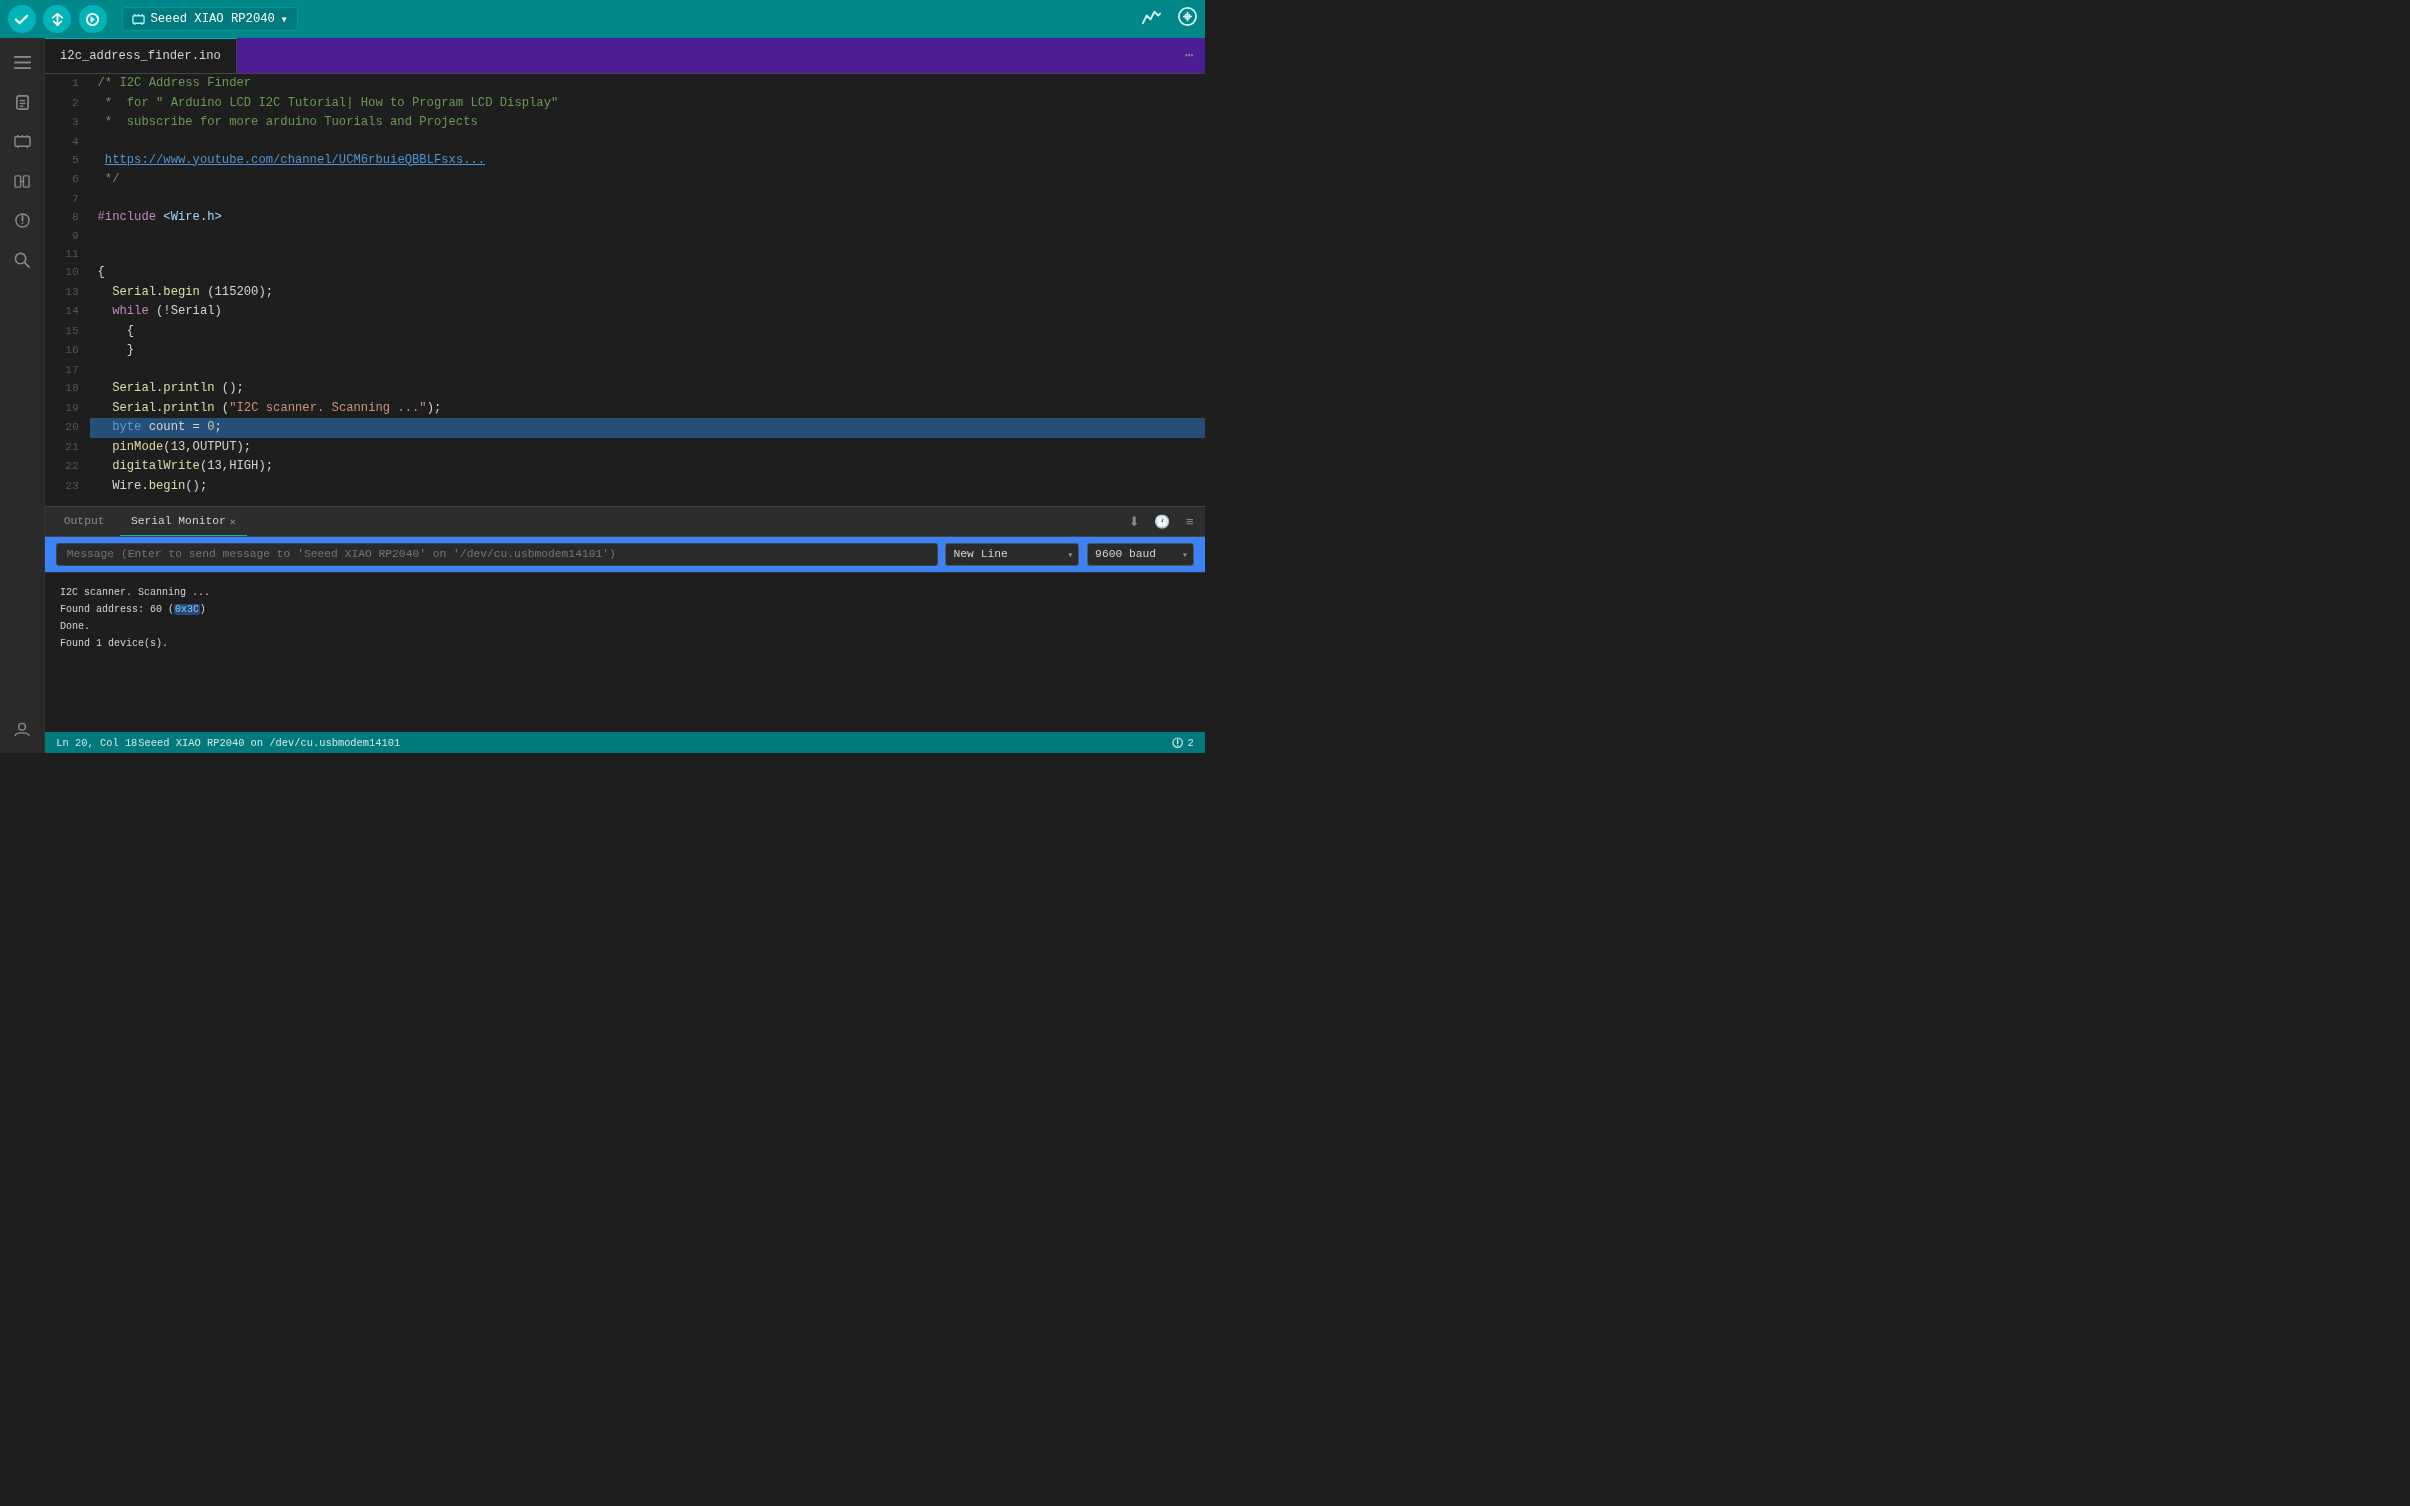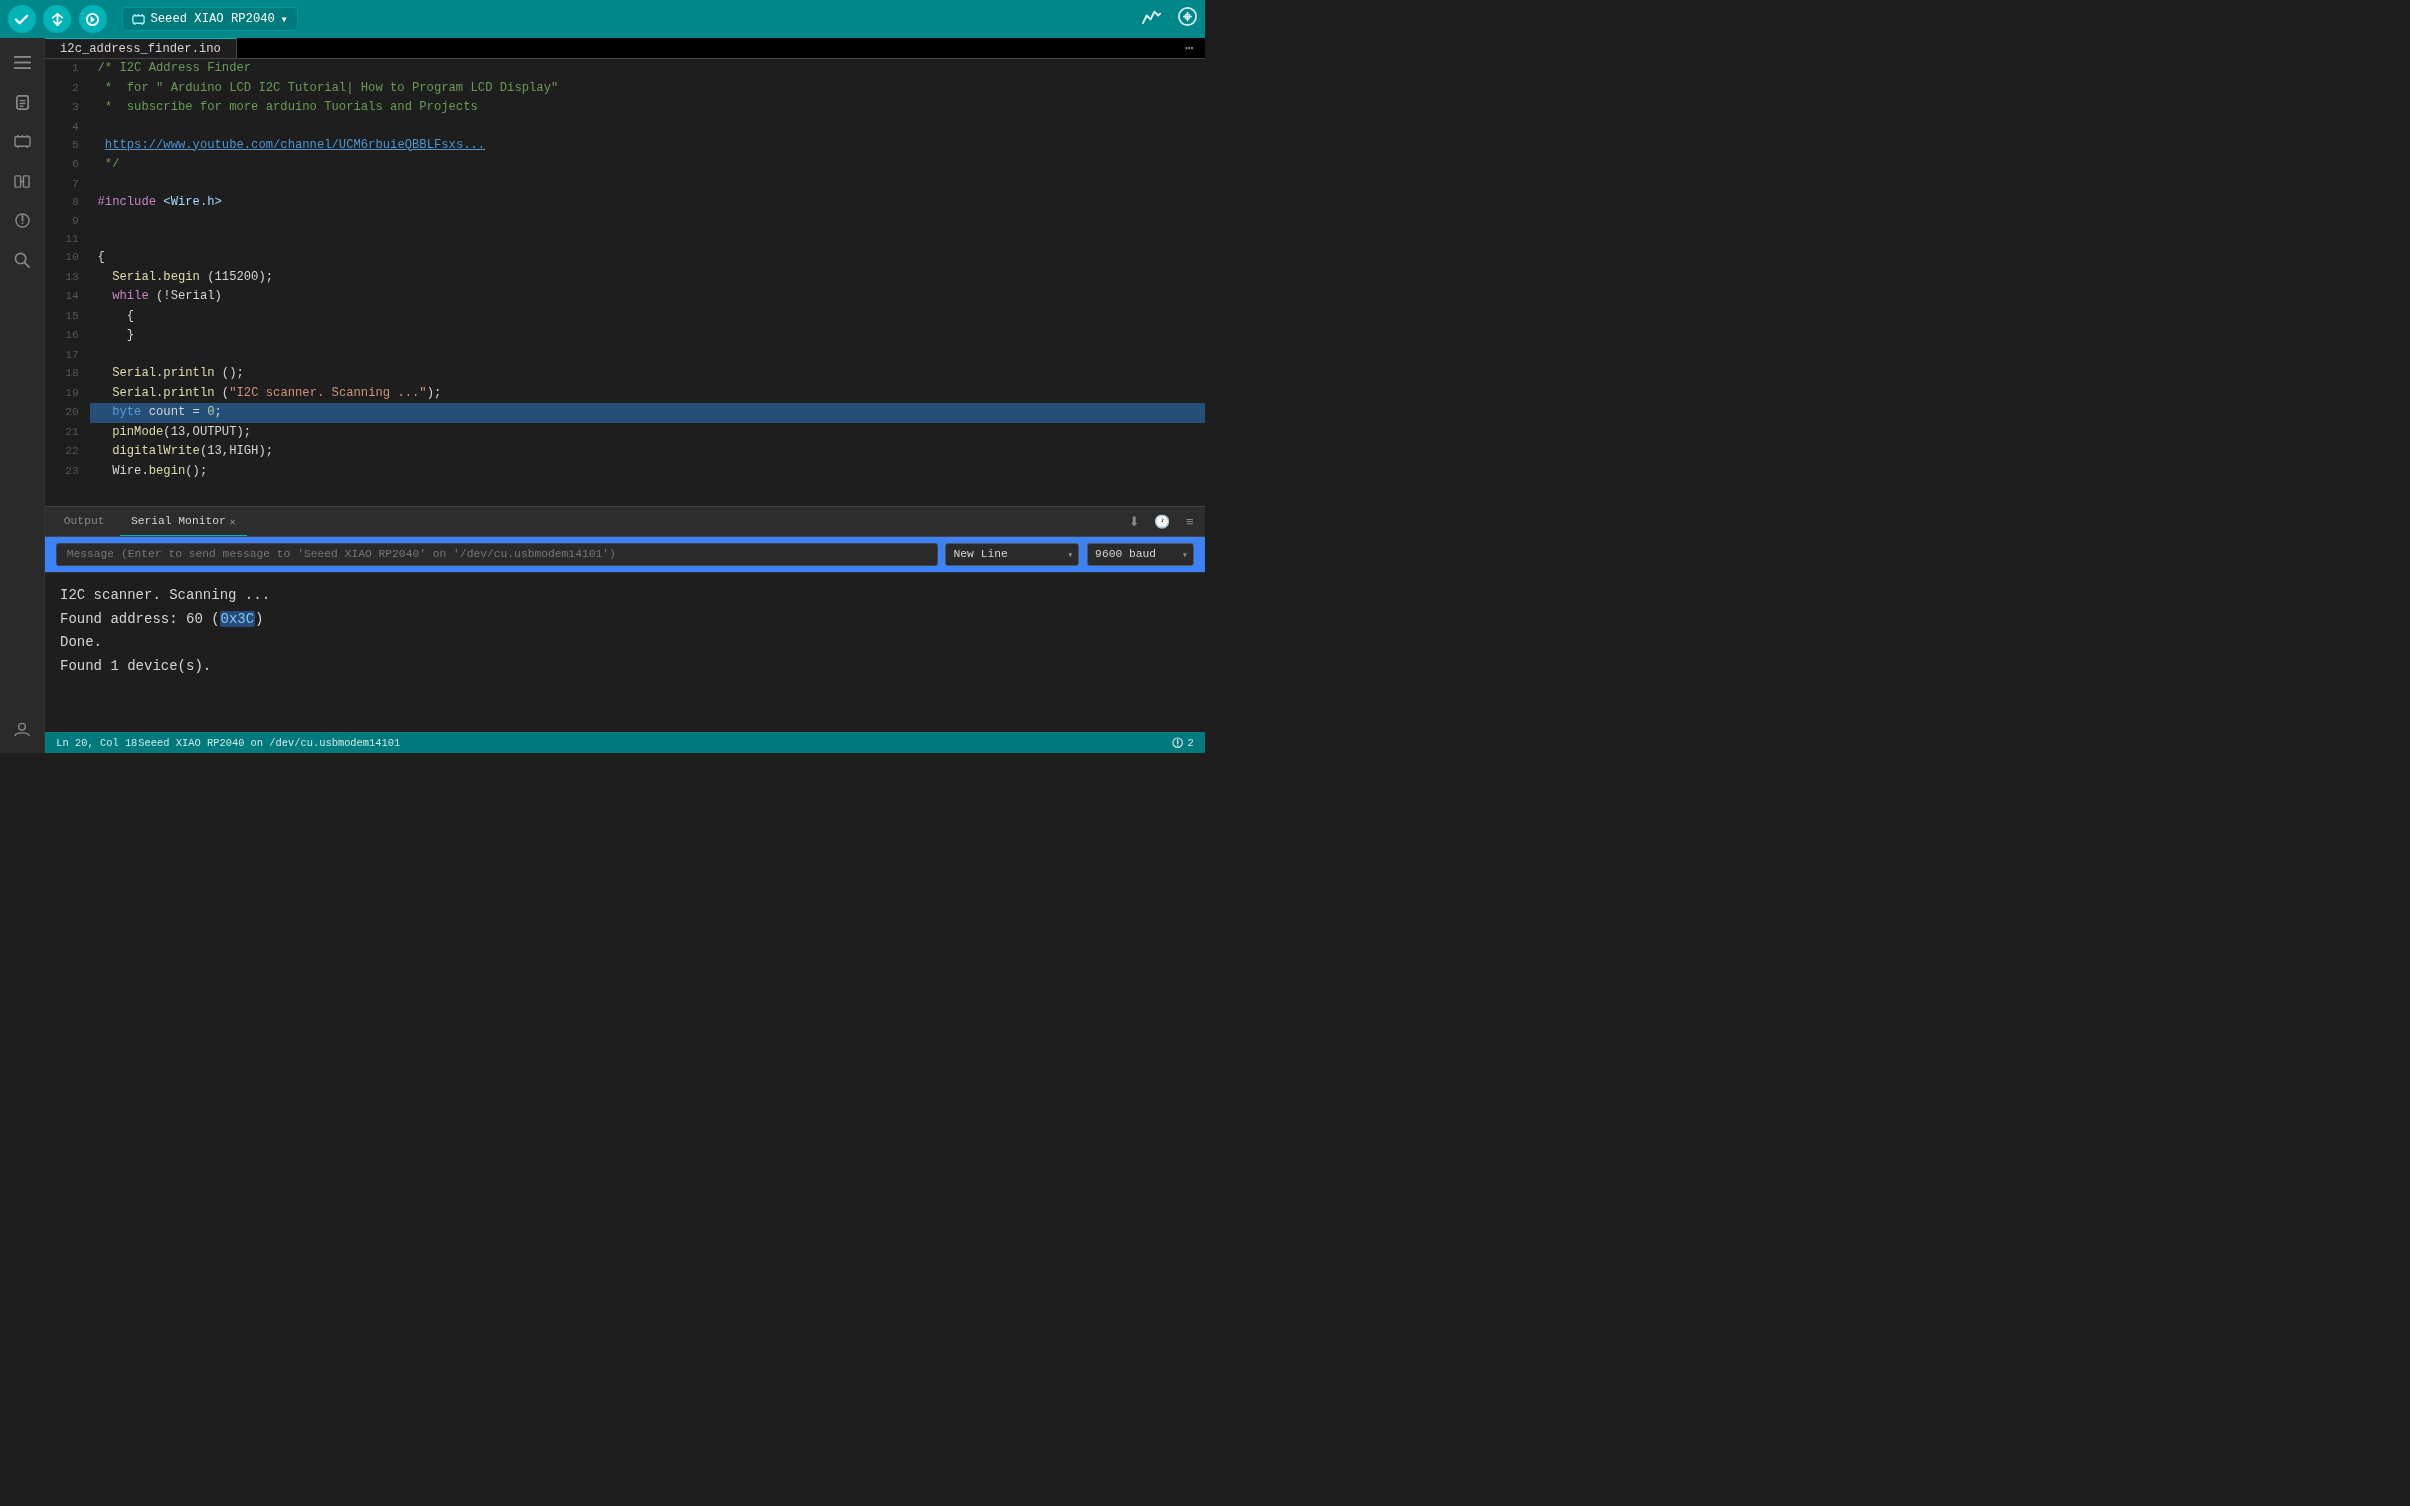--- a/index.html
+++ b/index.html
@@ -110,22 +110,22 @@
     
     .content-area {
       flex: 1;
       display: flex;
       flex-direction: column;
       overflow: hidden;
     }
 
     
     .file-tabs {
-      background: #000000;
-      height: 21px;
+      background: #4c1d95;
+      height: 36px;
       display: flex;
       align-items: center;
       border-bottom: 0.9px solid #444;
       flex-shrink: 0;
     }
     .file-tab {
       padding: 0 15px;
       height: 100%;
       display: flex;
       align-items: center;
@@ -299,21 +299,21 @@
       color: #888;
       pointer-events: none;
       font-size: 10.4px;
     }
 
     
     .serial-output {
       flex: 1;
       padding: 11.3px 15px;
       overflow-y: auto;
-      font-size: 14px;
+      font-size: 10px;
       line-height: 1.7;
       color: #d4d4d4;
     }
     .serial-output::-webkit-scrollbar { width: 5.6px; }
     .serial-output::-webkit-scrollbar-track { background: #1e1e1e; }
     .serial-output::-webkit-scrollbar-thumb { background: #444; }
 
     
     .status-bar {
       height: 21px;

